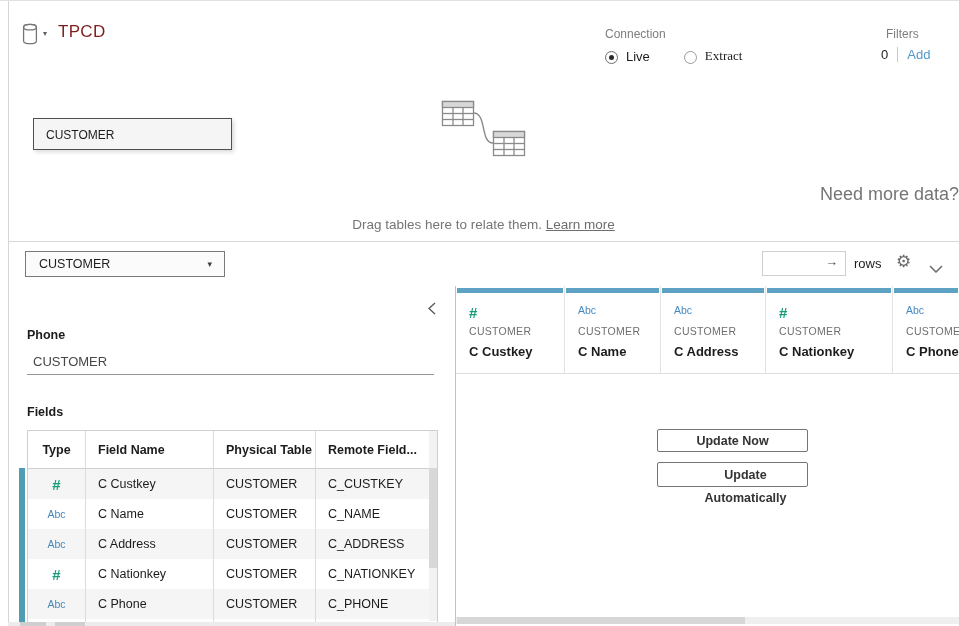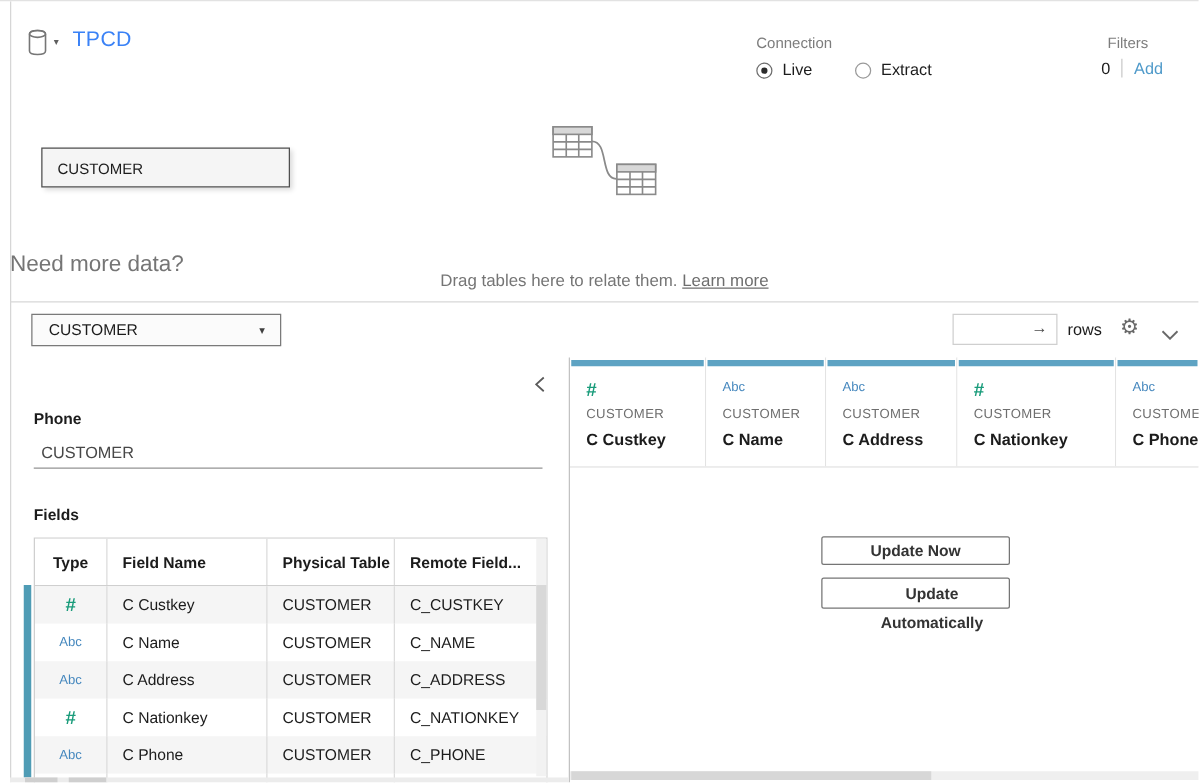--- a/index.html
+++ b/index.html
@@ -4,44 +4,44 @@
 <style>
   html,body{margin:0;padding:0;background:#fff;}
   .page{position:relative;width:959px;height:626px;overflow:hidden;background:#fff;
         font-family:"Liberation Sans",sans-serif;border-top:1px solid #e2e2e2;box-sizing:border-box;}
   .abs{position:absolute;}
   .left-edge{left:8px;top:0;bottom:0;width:1px;background:#d6d6d6;}
 
   
   .ds-icon{left:20px;top:22px;width:20px;height:22px;}
   .ds-caret{left:43px;top:28px;font-size:8px;color:#5f5f5f;}
-  .page-title{left:58px;top:21px;font-size:17px;color:#3b82f6;letter-spacing:0.3px;text-align:right;}
+  .page-title{left:58px;top:21px;font-size:17px;color:#7f1d1d;letter-spacing:0.3px;text-align:right;}
   .conn-block{left:605px;top:26px;}
   .conn-label{font-size:12px;color:#7d7d7d;margin-bottom:7px;}
   .radio-row{display:flex;align-items:center;}
   .radio-opt{display:flex;align-items:flex-end;cursor:default;}
-  .radio-opt+.radio-opt{margin-left:34px;}
+  .radio-opt+.radio-opt{margin-left:34px;font-family:Liberation Serif, serif;}
   .radio-circle{width:13px;height:13px;border-radius:50%;border:1px solid #6e6e6e;box-sizing:border-box;
                 display:flex;align-items:center;justify-content:center;background:#fff;}
   .radio-opt.unselected .radio-circle{border-color:#9a9a9a;}
   .radio-dot{width:5px;height:5px;border-radius:50%;background:#2b2b2b;}
   .radio-text{margin-left:8px;font-size:13px;color:#1c1c1c;}
   .filters-block{left:881px;top:26px;}
   .filters-label{font-size:12px;color:#7d7d7d;margin-left:5px;margin-bottom:6px;}
   .filters-row{display:flex;align-items:center;}
   .filters-count{font-size:13px;color:#1c1c1c;}
   .filters-divider{width:1px;height:15px;background:#c9c9c9;margin:0 9px;}
   .filters-add{font-size:13px;color:#4f9aca;cursor:pointer;}
 
   
   .table-node{left:33px;top:117px;width:199px;height:32px;background:#f5f5f5;border:1px solid #4f4f4f;
               box-shadow:2px 2px 4px rgba(0,0,0,0.15);font-size:12px;color:#1c1c1c;line-height:32px;
               padding-left:12px;box-sizing:border-box;}
   .relate-graphic{left:430px;top:90px;}
-  .need-title{left:8px;top:200px;width:951px;text-align:left;font-size:18px;color:#757575;}
+  .need-title{left:8px;top:183px;width:951px;text-align:right;font-size:18px;color:#757575;}
   .need-hint{left:8px;top:216px;width:951px;text-align:center;font-size:13.5px;color:#757575;}
   .need-link{text-decoration:underline;color:#6e6e6e;cursor:pointer;}
   .canvas-divider{left:8px;top:240px;width:951px;height:1px;background:#d8d8d8;}
 
   
   .table-select{left:25px;top:250px;width:200px;height:26px;border:1px solid #7a7a7a;background:#fbfbfb;
                 box-sizing:border-box;font-size:12.5px;color:#1c1c1c;line-height:24px;padding-left:13px;cursor:pointer;}
   .select-caret{position:absolute;right:12px;top:0;font-size:9px;color:#3f3f3f;line-height:24px;}
   .rows-box{left:762px;top:250px;width:84px;height:25px;border:1px solid #cfcfcf;background:#fff;box-sizing:border-box;}
   .rows-input{position:absolute;left:2px;top:1px;width:58px;height:19px;border:none;outline:none;font-size:12px;

